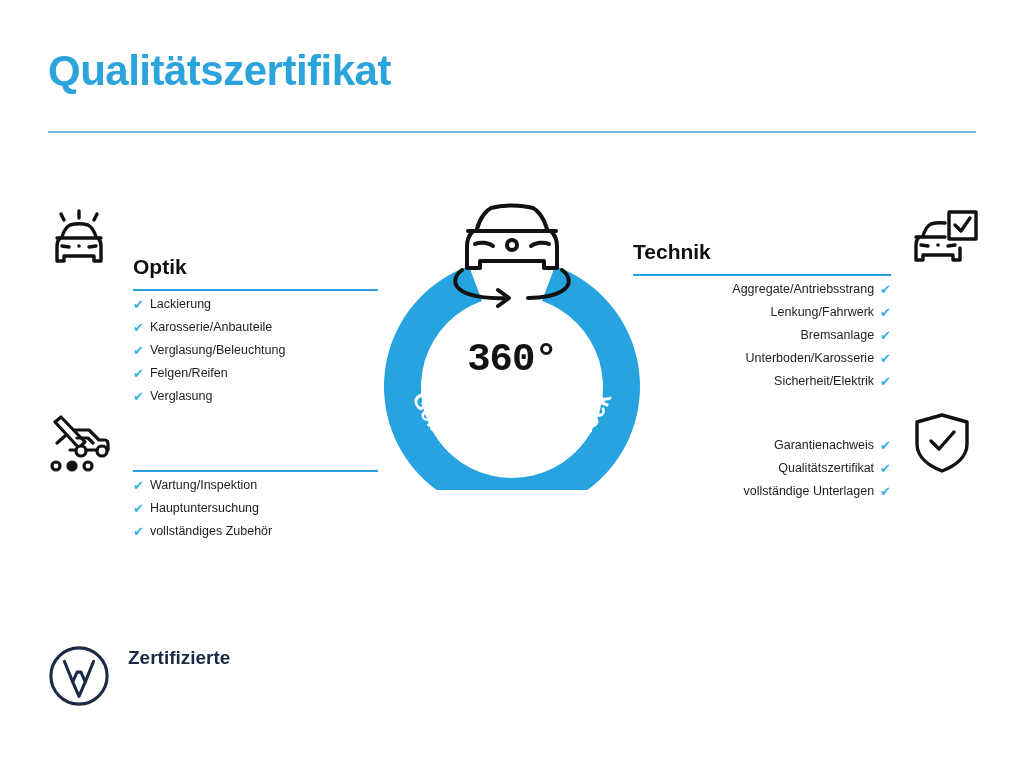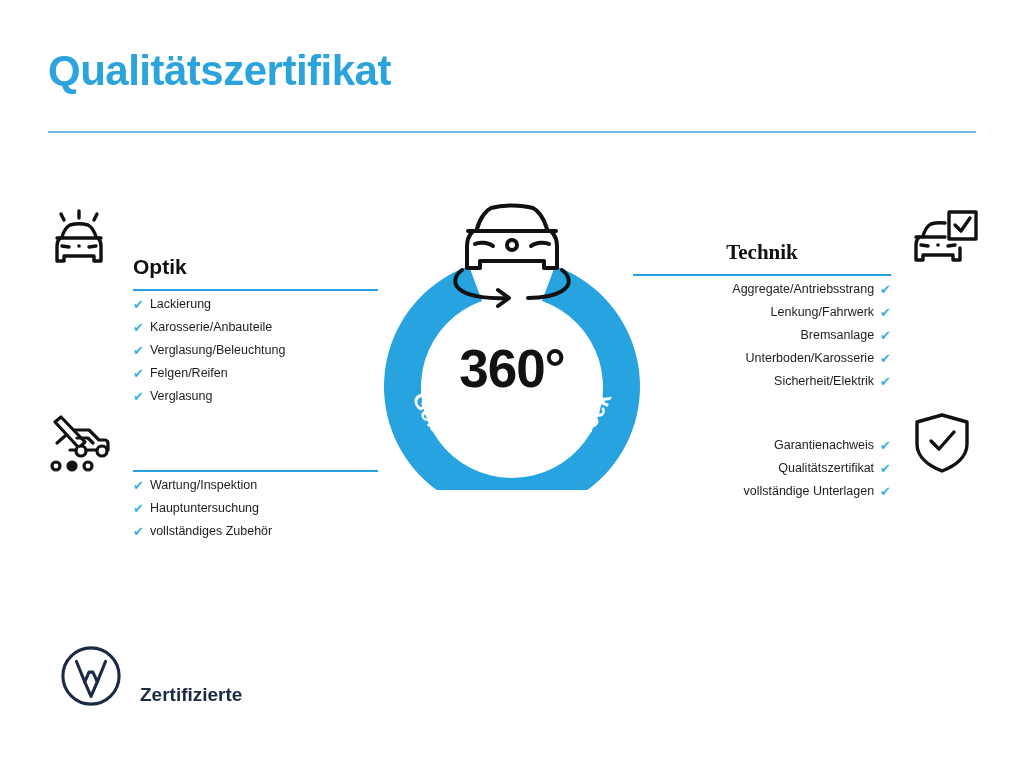--- a/index.html
+++ b/index.html
@@ -86,21 +86,21 @@
     font-size: 13px;
     font-weight: bold;
     line-height: 1;
   }
 
   
   .sec-left { text-align: left; }
   .sec-left .check-list li { justify-content: flex-start; }
   
   .sec-right { text-align: right; }
-  .sec-right .section-title { text-align: center; font-family: Liberation Serif, serif; }
+  .sec-right .section-title { text-align: left; }
   .sec-right .check-list li { justify-content: flex-end; }
 
   #sec-optik   { left: 133px; top: 238px; width: 245px; margin-top: 15px; }
   #sec-wartung { left: 133px; top: 434px; width: 245px; }
   #sec-technik { right: 133px; top: 238px; width: 258px; }
   #sec-garantie{ right: 133px; top: 434px; width: 258px; }
 
   .icon-box {
     position: absolute;
   }
@@ -117,33 +117,34 @@
     width: 272px;
     height: 300px;
   }
   .badge svg { display: block; }
   .badge-number {
     position: absolute;
     left: 0;
     right: 0;
     top: 148px;
     text-align: center;
-    font-size: 53px;
+    font-size: 39px;
     font-weight: bold;
     color: #121212;
     letter-spacing: -1px;
+    font-family: Liberation Mono, monospace;
   }
 
   
   .footer-logo {
     position: absolute;
-    left: 60px;
+    left: 48px;
     top: 645px;
     display: flex;
-    align-items: flex-end;
+    align-items: flex-start;
     gap: 18px;
   }
   .vw-mark { width: 62px; height: 62px; }
   .footer-text {
     font-size: 19px;
     font-weight: bold;
     color: #1b2a46;
     line-height: 25px;
     white-space: nowrap;
   }

